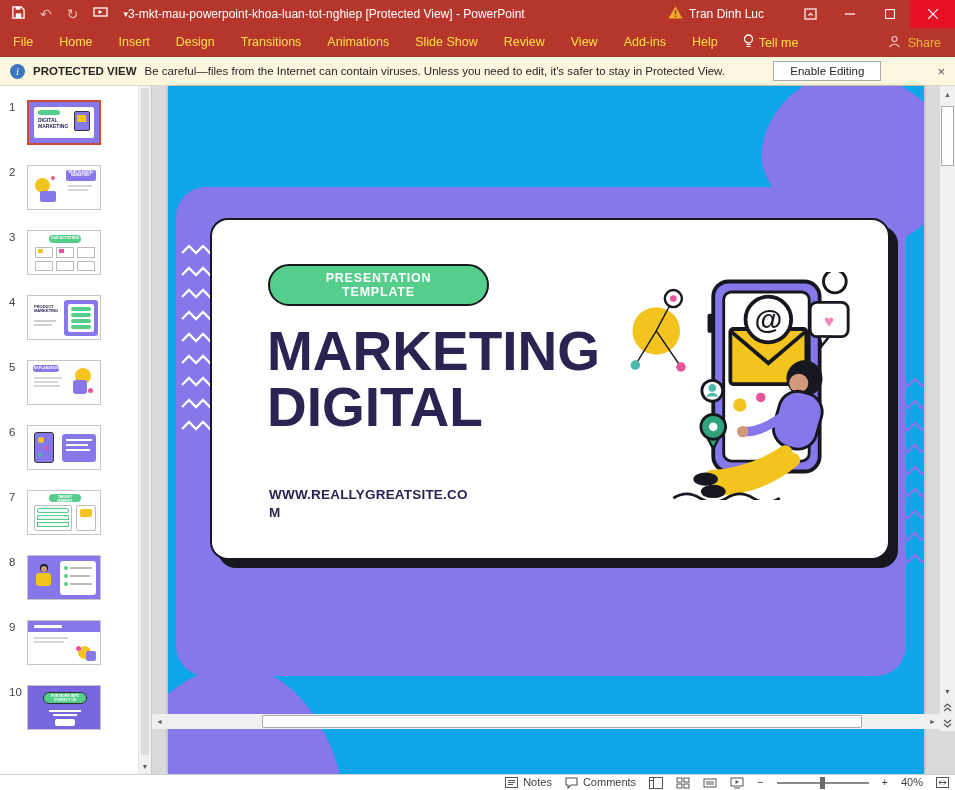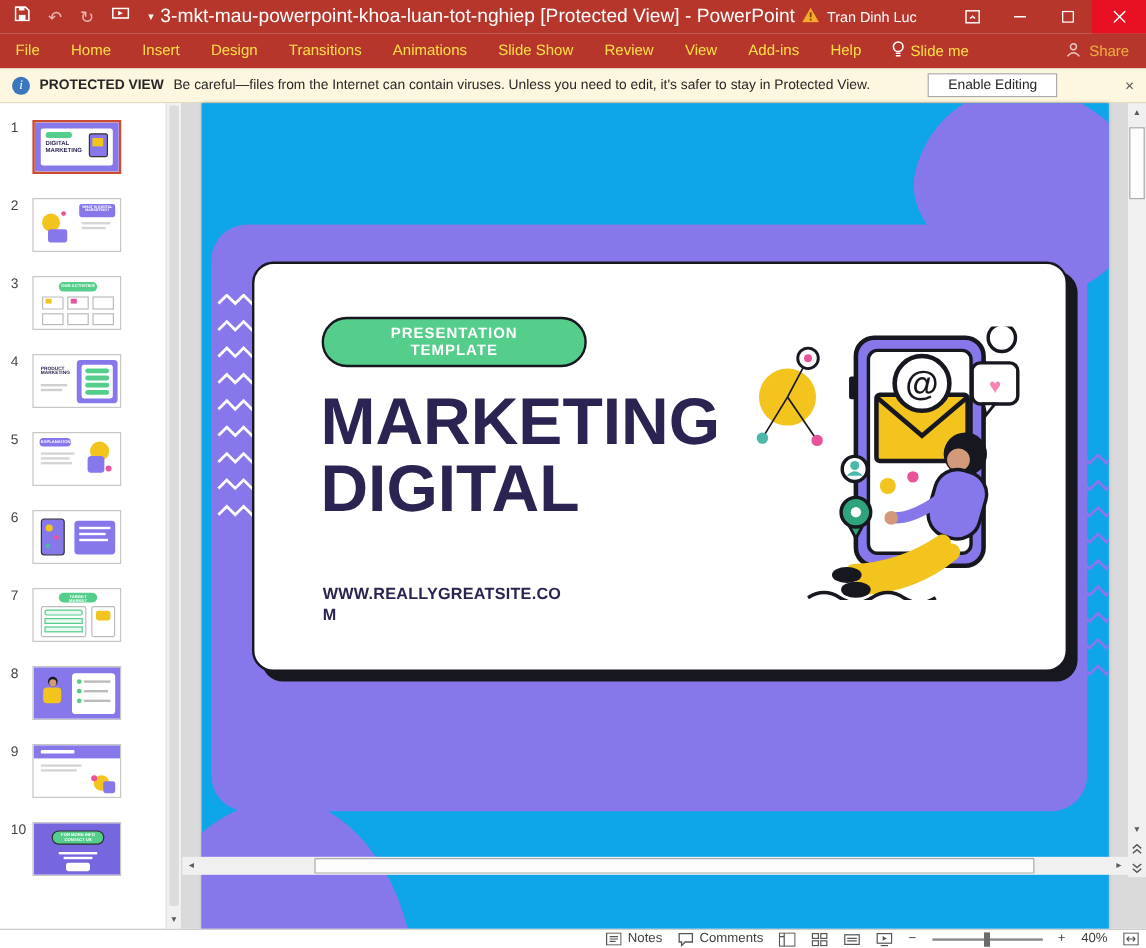--- a/index.html
+++ b/index.html
@@ -4,21 +4,21 @@
 <style>
   html,body{margin:0;padding:0;background:#fff}
   *{box-sizing:border-box}
   .app{position:relative;width:955px;height:790px;background:#DADADA;font-family:"Liberation Sans",sans-serif;overflow:hidden}
 
   
   .titlebar{position:absolute;left:0;top:0;right:0;height:28px;background:#B7362B;display:flex;align-items:center;color:#fff}
   .qat{display:flex;align-items:center;gap:15px;padding-left:12px}
   .qat .ic{font-size:14px;line-height:1;color:#fff}
   .dim{opacity:.65}
-  .tb-title{flex:1;text-align:center;font-size:16px;white-space:nowrap;overflow:hidden}
+  .tb-title{flex:1;font-size:12px;white-space:nowrap;overflow:hidden}
   .tb-right{display:flex;align-items:center;height:100%}
   .tb-user{display:flex;align-items:center;gap:6px;font-size:12px;margin-right:26px}
   .winbtn{width:40px;height:100%;display:flex;align-items:center;justify-content:center}
   .winbtn.close{width:45px;background:#E81123}
 
   
   .ribbon{position:absolute;left:0;top:28px;right:0;height:29px;background:#B7362B;display:flex;align-items:center;color:#fde047}
   .rtab{padding:0 13px;font-size:12.5px;line-height:29px;white-space:nowrap}
   .tellme{display:flex;align-items:center;gap:5px;padding:0 12px;font-size:12.5px}
   .share{margin-left:auto;display:flex;align-items:center;gap:7px;padding-right:14px;font-size:12.5px;opacity:.72}
@@ -148,21 +148,21 @@
     <span class="rtab">Slide Show</span>
     <span class="rtab">Review</span>
     <span class="rtab">View</span>
     <span class="rtab">Add-ins</span>
     <span class="rtab">Help</span>
     <div class="tellme">
       <span><svg width="11" height="14" viewBox="0 0 11 14">
             <circle cx="5.5" cy="5" r="4" fill="none" stroke="#fff" stroke-width="1.3"></circle>
             <path d="M3.5,10.5 h4 M3.5,12.5 h4" stroke="#fff" stroke-width="1.2"></path>
           </svg></span>
-      <span>Slide me</span>
+      <span>Tell me</span>
     </div>
     <div class="share">
       <span><svg width="13" height="13" viewBox="0 0 13 13">
             <circle cx="6.5" cy="4" r="2.5" fill="none" stroke="#fff" stroke-width="1.2"></circle>
             <path d="M1.5,12 q5,-6 10,0" fill="none" stroke="#fff" stroke-width="1.2"></path>
           </svg></span>
       <span>Share</span>
     </div>
   </div>
 

